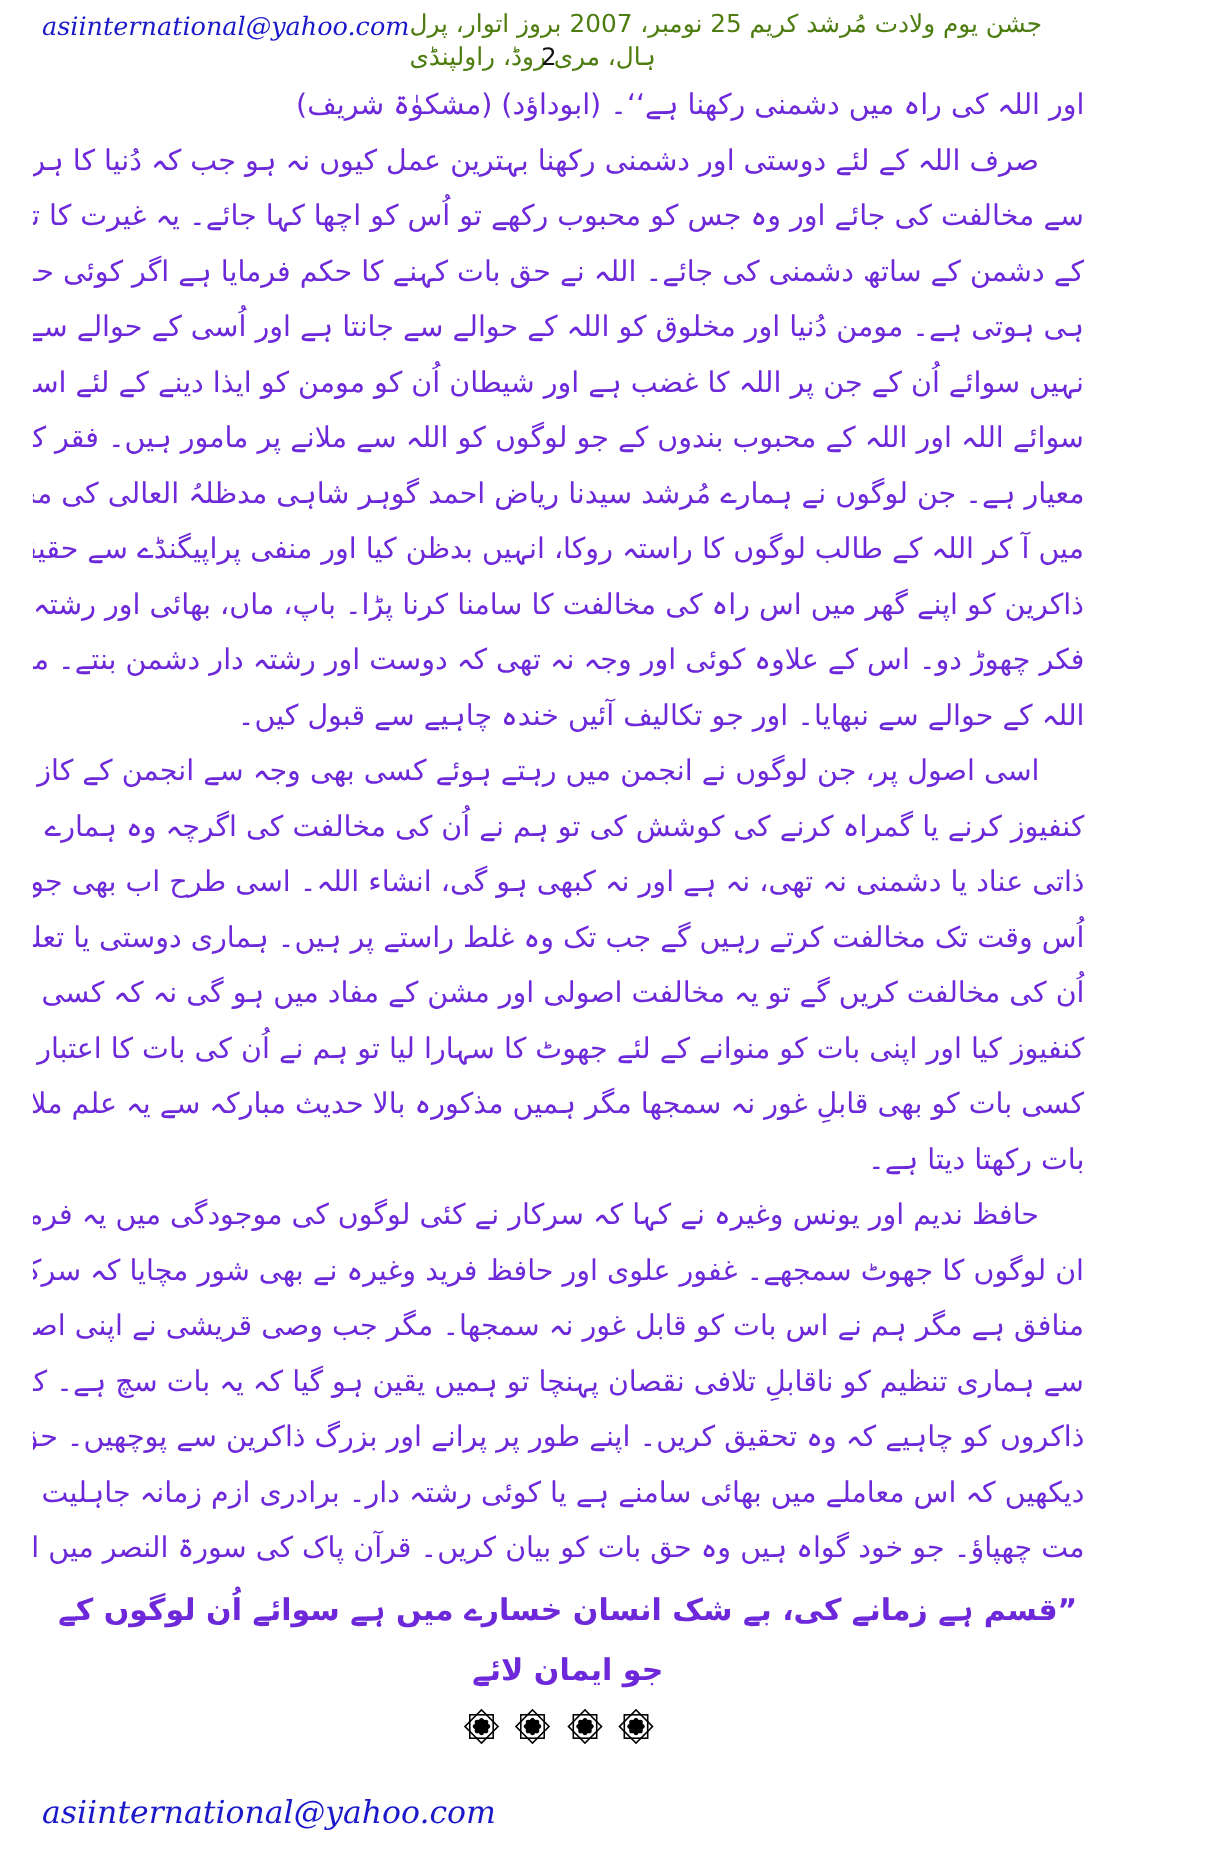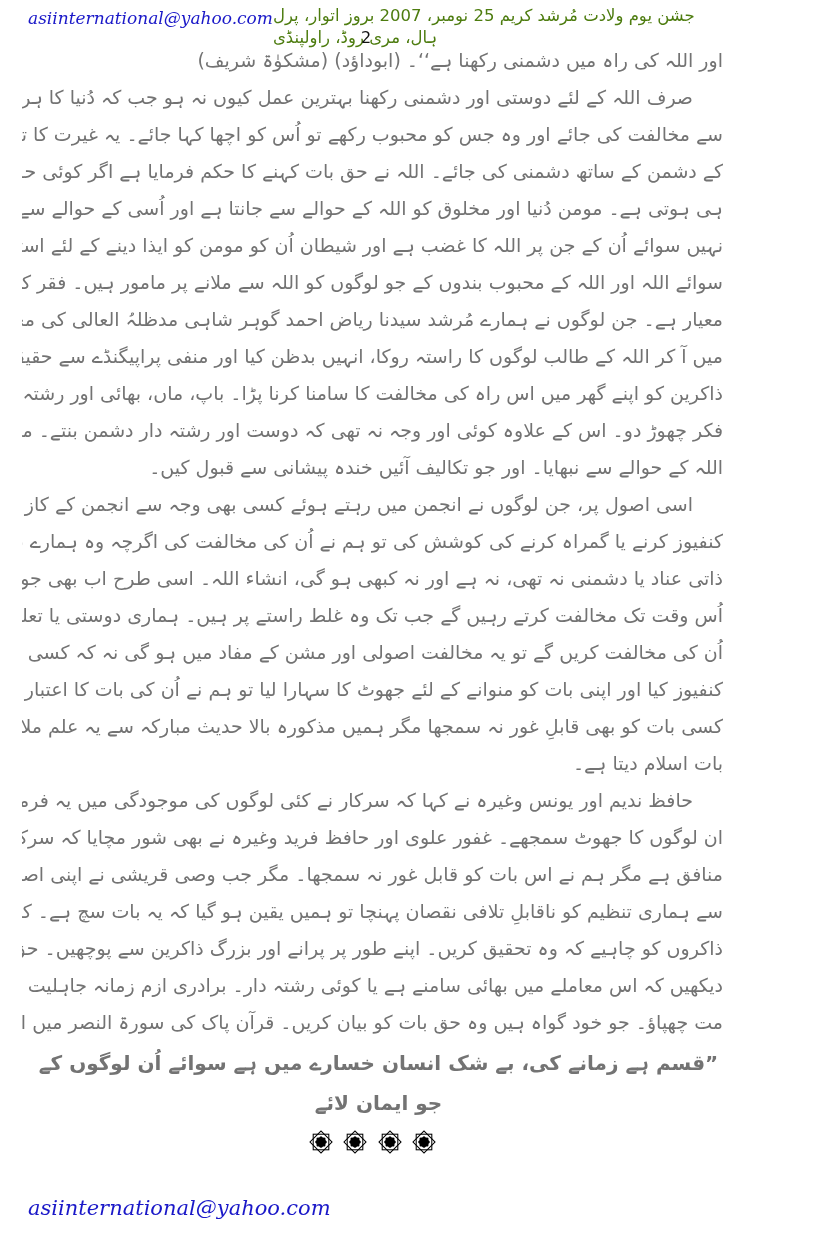--- a/index.html
+++ b/index.html
@@ -34,26 +34,26 @@
     line-height:1.35;
   }
   .pageno{
     position:absolute;top:28px;left:0;right:0;
     text-align:center;
     font-size:16px;color:#111;
     font-family:"DejaVu Sans",sans-serif;
   }
   
   .bodytext{
-    position:absolute;top:42px;right:0;left:0;
+    position:absolute;top:52px;right:0;left:0;
     direction:rtl;
     padding:0 9px 0 22px;
     font-size:19px;
     line-height:37px;
-    color:#737373;
+    color:#6d28d9;
   }
   .bl{
     text-align:justify;
     text-align-last:justify;
     white-space:nowrap;
     overflow:hidden;
   }
   .bl.short{
     text-align:right;
     text-align-last:right;
@@ -107,30 +107,30 @@
     <div class="bl indent">صرف اللہ کے لئے دوستی اور دشمنی رکھنا بہترین عمل کیوں نہ ہو جب کہ دُنیا کا ہر دوست یہی توقع رکھتا ہے کہ اُس کے مخالف</div>
     <div class="bl">سے مخالفت کی جائے اور وہ جس کو محبوب رکھے تو اُس کو اچھا کہا جائے۔ یہ غیرت کا تقاضا ہے کہ اللہ کے دوست کے ساتھ دوستی اور اُس</div>
     <div class="bl">کے دشمن کے ساتھ دشمنی کی جائے۔ اللہ نے حق بات کہنے کا حکم فرمایا ہے اگر کوئی حق بات کہنے سے دشمن بنتا ہے تو یہ دشمنی اللہ کے لئے</div>
     <div class="bl">ہی ہوتی ہے۔ مومن دُنیا اور مخلوق کو اللہ کے حوالے سے جانتا ہے اور اُسی کے حوالے سے ہی اُن سے معاملہ رکھتا ہے۔ اُس کا کوئی دشمن</div>
     <div class="bl">نہیں سوائے اُن کے جن پر اللہ کا غضب ہے اور شیطان اُن کو مومن کو ایذا دینے کے لئے استعمال کرتا ہے اور کوئی مومن کا دوست نہیں</div>
     <div class="bl">سوائے اللہ اور اللہ کے محبوب بندوں کے جو لوگوں کو اللہ سے ملانے پر مامور ہیں۔ فقر کے راستے کے مسافر کے لئے یہی دوستی اور دشمنی کا</div>
     <div class="bl">معیار ہے۔ جن لوگوں نے ہمارے مُرشد سیدنا ریاض احمد گوہر شاہی مدظلہُ العالی کی مخالفت کی اُنہوں نے شیطان کے بہکاوے</div>
     <div class="bl">میں آ کر اللہ کے طالب لوگوں کا راستہ روکا، انہیں بدظن کیا اور منفی پراپیگنڈے سے حقیقت تک پہنچنے اور کچھ سمجھنے کا موقع ہی نہ دیا۔ کئی</div>
     <div class="bl">ذاکرین کو اپنے گھر میں اس راہ کی مخالفت کا سامنا کرنا پڑا۔ باپ، ماں، بھائی اور رشتہ دار مخالف ہو گئے اور ایک ہی مطالبہ کیا کہ یہ ذکر</div>
     <div class="bl">فکر چھوڑ دو۔ اس کے علاوہ کوئی اور وجہ نہ تھی کہ دوست اور رشتہ دار دشمن بنتے۔ مگر اُن لوگوں نے اس کو قبول کر لیا اور اپنی دوستی اور دشمنی کو</div>
-    <div class="bl short">اللہ کے حوالے سے نبھایا۔ اور جو تکالیف آئیں خندہ پیشانی سے قبول کیں۔</div>
+    <div class="bl short">اللہ کے حوالے سے نبھایا۔ اور جو تکالیف آئیں خندہ چاہیے سے قبول کیں۔</div>
 
     <div class="bl indent">اسی اصول پر، جن لوگوں نے انجمن میں رہتے ہوئے کسی بھی وجہ سے انجمن کے کاز اور مشن کے خلاف بات کی طالبین حق کو</div>
     <div class="bl">کنفیوز کرنے یا گمراہ کرنے کی کوشش کی تو ہم نے اُن کی مخالفت کی اگرچہ وہ ہمارے بھائی ہی کیوں نہ تھے۔ ہمارا اُن کے ساتھ کوئی</div>
     <div class="bl">ذاتی عناد یا دشمنی نہ تھی، نہ ہے اور نہ کبھی ہو گی، انشاء اللہ۔ اسی طرح اب بھی جو عناصر معصوم لوگوں کا راستہ کھوٹا کر رہے ہیں ہم اُن کی</div>
     <div class="bl">اُس وقت تک مخالفت کرتے رہیں گے جب تک وہ غلط راستے پر ہیں۔ ہماری دوستی یا تعلق مُرشد پاک کے حوالے سے ہے اور اگر ہم</div>
     <div class="bl">اُن کی مخالفت کریں گے تو یہ مخالفت اصولی اور مشن کے مفاد میں ہو گی نہ کہ کسی ذاتی غرض سے۔ جنھوں نے لوگوں کو مختلف حوالوں سے</div>
     <div class="bl">کنفیوز کیا اور اپنی بات کو منوانے کے لئے جھوٹ کا سہارا لیا تو ہم نے اُن کی بات کا اعتبار کرنا چھوڑ دیا۔ ہم نے اُن کو جھوٹا سمجھ کر اُن کی</div>
     <div class="bl">کسی بات کو بھی قابلِ غور نہ سمجھا مگر ہمیں مذکورہ بالا حدیث مبارکہ سے یہ علم ملا کہ اللہ تعالیٰ جب چاہتا ہے تو جھوٹے کے منہ سے بھی سچی</div>
-    <div class="bl short">بات اسلام دیتا ہے۔</div>
+    <div class="bl short">بات رکھتا دیتا ہے۔</div>
 
     <div class="bl indent">حافظ ندیم اور یونس وغیرہ نے کہا کہ سرکار نے کئی لوگوں کی موجودگی میں یہ فرمایا ہے کہ وصی قریشی منافق ہے تو ہم اس بات کو</div>
     <div class="bl">ان لوگوں کا جھوٹ سمجھے۔ غفور علوی اور حافظ فرید وغیرہ نے بھی شور مچایا کہ سرکار نے امی جی حضور کے سامنے فرمایا ہے کہ وصی قریشی</div>
     <div class="bl">منافق ہے مگر ہم نے اس بات کو قابل غور نہ سمجھا۔ مگر جب وصی قریشی نے اپنی اصلیت ظاہر کی اور وہ سارے کام سرانجام دیئے جس</div>
     <div class="bl">سے ہماری تنظیم کو ناقابلِ تلافی نقصان پہنچا تو ہمیں یقین ہو گیا کہ یہ بات سچ ہے۔ کیونکہ اب تو عمل خود گواہی دے رہا ہے۔ سب</div>
     <div class="bl">ذاکروں کو چاہیے کہ وہ تحقیق کریں۔ اپنے طور پر پرانے اور بزرگ ذاکرین سے پوچھیں۔ حق بات کے کرنے اور پرکھنے میں یہ مت</div>
     <div class="bl">دیکھیں کہ اس معاملے میں بھائی سامنے ہے یا کوئی رشتہ دار۔ برادری ازم زمانہ جاہلیت کی نشانی ہے۔ اسلام ہمیں حکم دیتا ہے کہ سچ کو</div>
     <div class="bl short">مت چھپاؤ۔ جو خود گواہ ہیں وہ حق بات کو بیان کریں۔ قرآن پاک کی سورۃ النصر میں ارشادِ باری تعالیٰ ہے:</div>
 
     <div class="quote">

